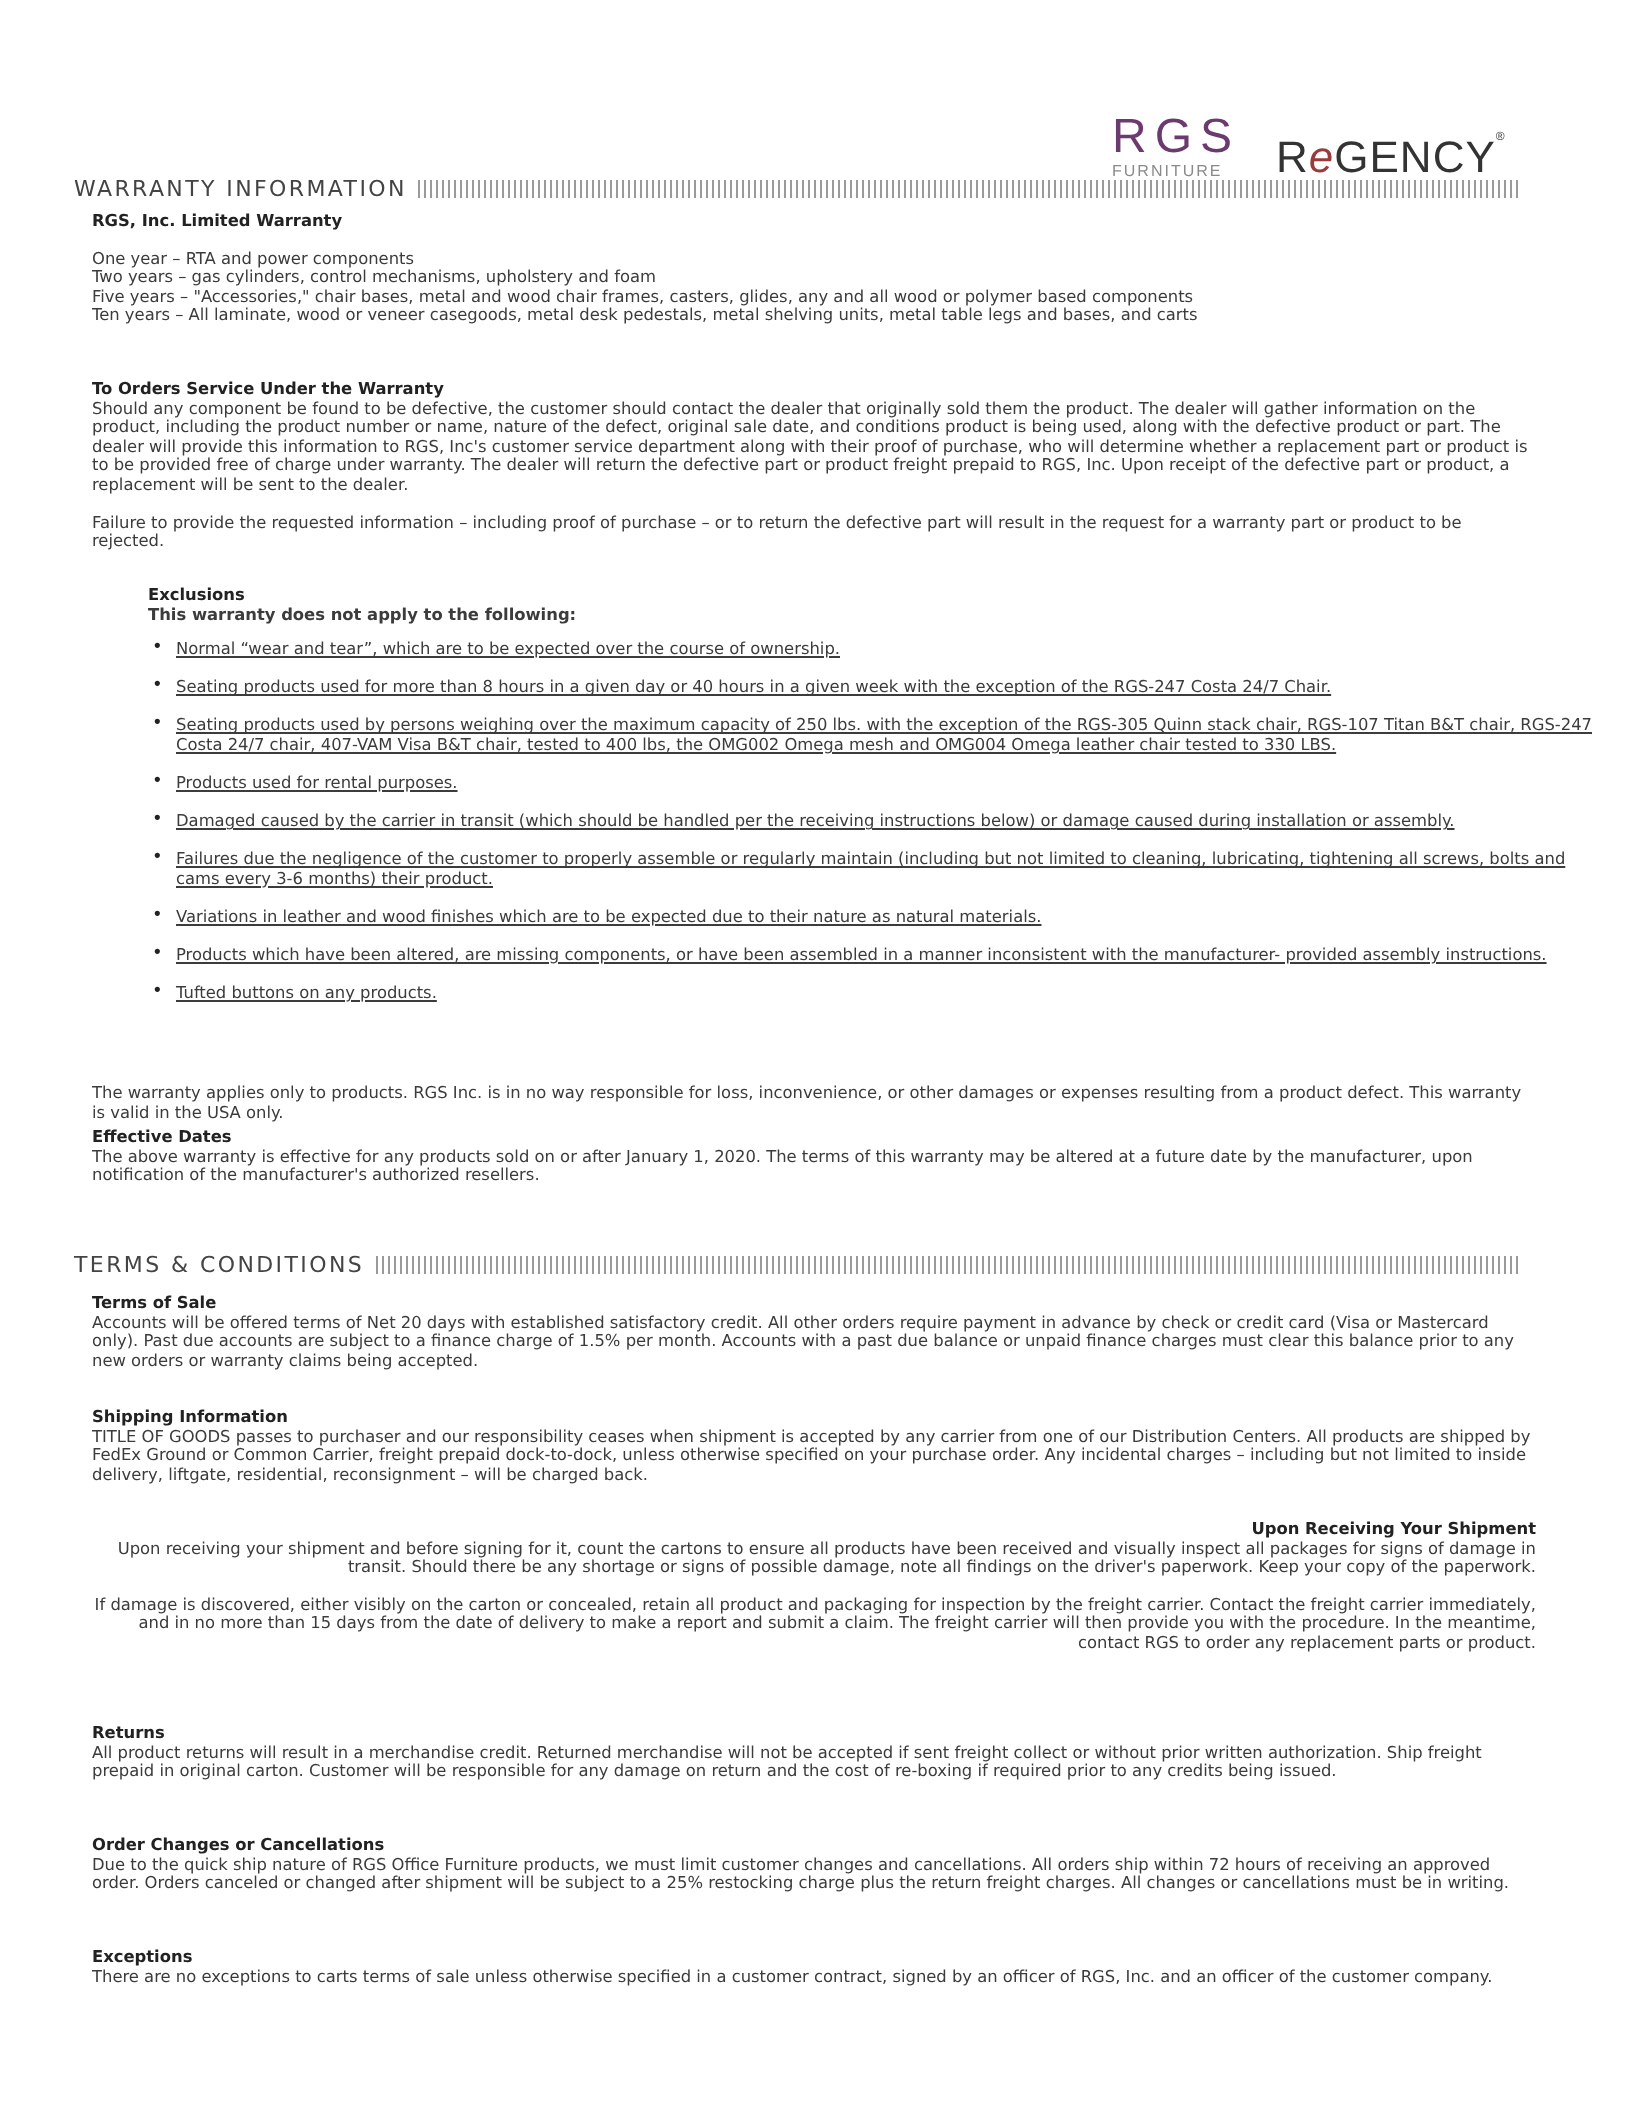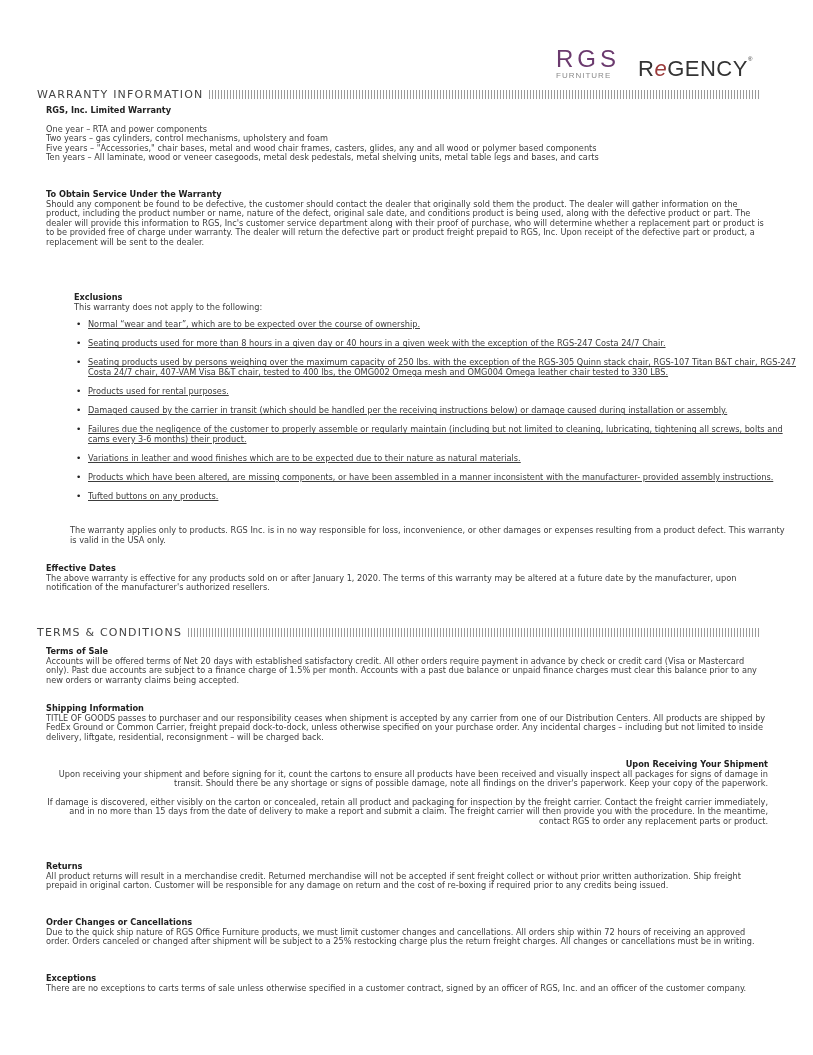--- a/index.html
+++ b/index.html
@@ -1,18 +1,18 @@
 <!DOCTYPE html>
 <html><head>
 <meta charset="utf-8">
 <style>
   html, body { margin: 0; padding: 0; background: #ffffff; }
   body { width: 813px; height: 1055px; position: relative; overflow: hidden;
          font-family: "DejaVu Sans", sans-serif; color: #3a3a3a; }
-  .logos { position: absolute; left: 0; top: 4px; width: 813px; height: 85px; }
+  .logos { position: absolute; left: 0; top: 14px; width: 813px; height: 85px; }
   .rgs-logo { position: absolute; left: 556px; top: 44px; text-align: center; width: 50px; }
   .rgs-main { font-family: "Liberation Sans", sans-serif; font-size: 24px; letter-spacing: 4px; color: #6b3a6e; line-height: 22px; }
   .rgs-sub { font-family: "Liberation Sans", sans-serif; font-size: 8px; letter-spacing: 1px; color: #8a8a8a; line-height: 9px; margin-top: 1px; }
   .regency-logo { position: absolute; left: 638px; top: 52px; font-family: "Liberation Sans", sans-serif; font-size: 22px; color: #333; letter-spacing: 0.5px; }
   .regency-logo .e { color: #9a3a3a; font-style: italic; }
   .regency-logo sup { font-size: 6px; vertical-align: top; }
 
   .section-header { position: absolute; left: 37px; width: 722px; height: 14px; display: flex; align-items: center; }
   .section-title { font-family: "DejaVu Sans", sans-serif; font-size: 11px; letter-spacing: 1.2px; color: #444; white-space: nowrap; padding-right: 6px; }
   .section-rule { flex: 1; height: 9px;
@@ -45,42 +45,43 @@
 <div class="block" style="top:106px;">
   <div class="h">RGS, Inc. Limited Warranty</div>
   <div class="gap"></div>
   <p>One year – RTA and power components</p>
   <p>Two years – gas cylinders, control mechanisms, upholstery and foam</p>
   <p>Five years – "Accessories," chair bases, metal and wood chair frames, casters, glides, any and all wood or polymer based components</p>
   <p>Ten years – All laminate, wood or veneer casegoods, metal desk pedestals, metal shelving units, metal table legs and bases, and carts</p>
 </div>
 
 <div class="block" style="top:190px;">
-  <div class="h">To Obtain Service Under the Warranty</div>
+  <div class="h">To Orders Service Under the Warranty</div>
   <p>Should any component be found to be defective, the customer should contact the dealer that originally sold them the product. The dealer will gather information on the product, including the product number or name, nature of the defect, original sale date, and conditions product is being used, along with the defective product or part. The dealer will provide this information to RGS, Inc's customer service department along with their proof of purchase, who will determine whether a replacement part or product is to be provided free of charge under warranty. The dealer will return the defective part or product freight prepaid to RGS, Inc. Upon receipt of the defective part or product, a replacement will be sent to the dealer.</p>
   <div class="gap"></div>
+  <p>Failure to provide the requested information – including proof of purchase – or to return the defective part will result in the request for a warranty part or product to be rejected.</p>
 </div>
 
 <div class="block" style="top:293px;margin-left:28px;">
   <div class="h">Exclusions</div>
-  <p style="margin-bottom:8px;">This warranty does not apply to the following:</p>
+  <p style="margin-bottom:8px;font-weight:bold;">This warranty does not apply to the following:</p>
   <ul class="bul">
     <li>Normal “wear and tear”, which are to be expected over the course of ownership.</li>
     <li>Seating products used for more than 8 hours in a given day or 40 hours in a given week with the exception of the RGS-247 Costa 24/7 Chair.</li>
     <li>Seating products used by persons weighing over the maximum capacity of 250 lbs. with the exception of the RGS-305 Quinn stack chair, RGS-107 Titan B&amp;T chair, RGS-247 Costa 24/7 chair, 407-VAM Visa B&amp;T chair, tested to 400 lbs, the OMG002 Omega mesh and OMG004 Omega leather chair tested to 330 LBS.</li>
     <li>Products used for rental purposes.</li>
     <li>Damaged caused by the carrier in transit (which should be handled per the receiving instructions below) or damage caused during installation or assembly.</li>
     <li>Failures due the negligence of the customer to properly assemble or regularly maintain (including but not limited to cleaning, lubricating, tightening all screws, bolts and cams every 3-6 months) their product.</li>
     <li>Variations in leather and wood finishes which are to be expected due to their nature as natural materials.</li>
     <li>Products which have been altered, are missing components, or have been assembled in a manner inconsistent with the manufacturer- provided assembly instructions.</li>
     <li>Tufted buttons on any products.</li>
   </ul>
 </div>
 
-<div class="block" style="top:526px;margin-left:24px;">
+<div class="block" style="top:542px;">
   <p>The warranty applies only to products. RGS Inc. is in no way responsible for loss, inconvenience, or other damages or expenses resulting from a product defect. This warranty is valid in the USA only.</p>
 </div>
 
 <div class="block" style="top:564px;">
   <div class="h">Effective Dates</div>
   <p>The above warranty is effective for any products sold on or after January 1, 2020. The terms of this warranty may be altered at a future date by the manufacturer, upon notification of the manufacturer's authorized resellers.</p>
 </div>
 
 <div class="section-header" style="top:625px;">
   <span class="section-title">TERMS &amp; CONDITIONS</span>

